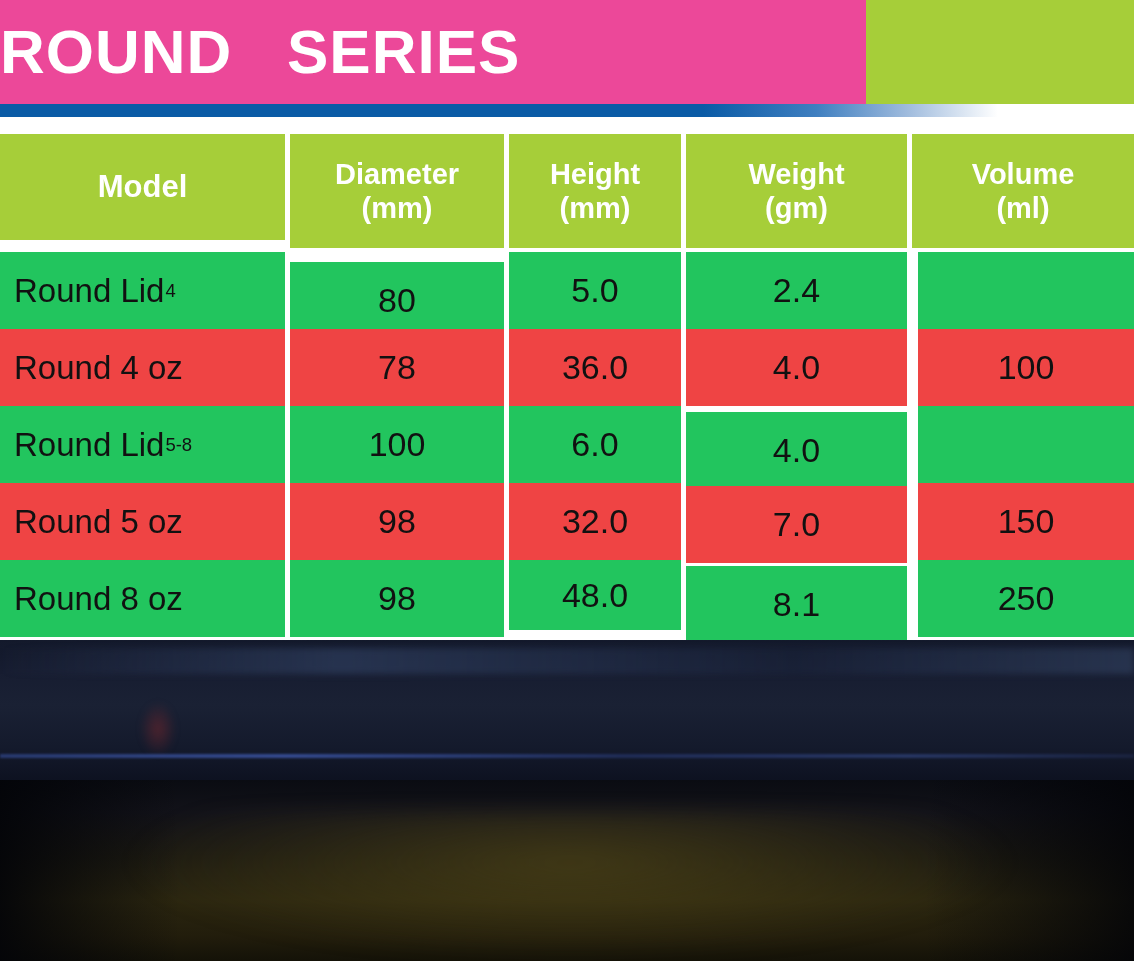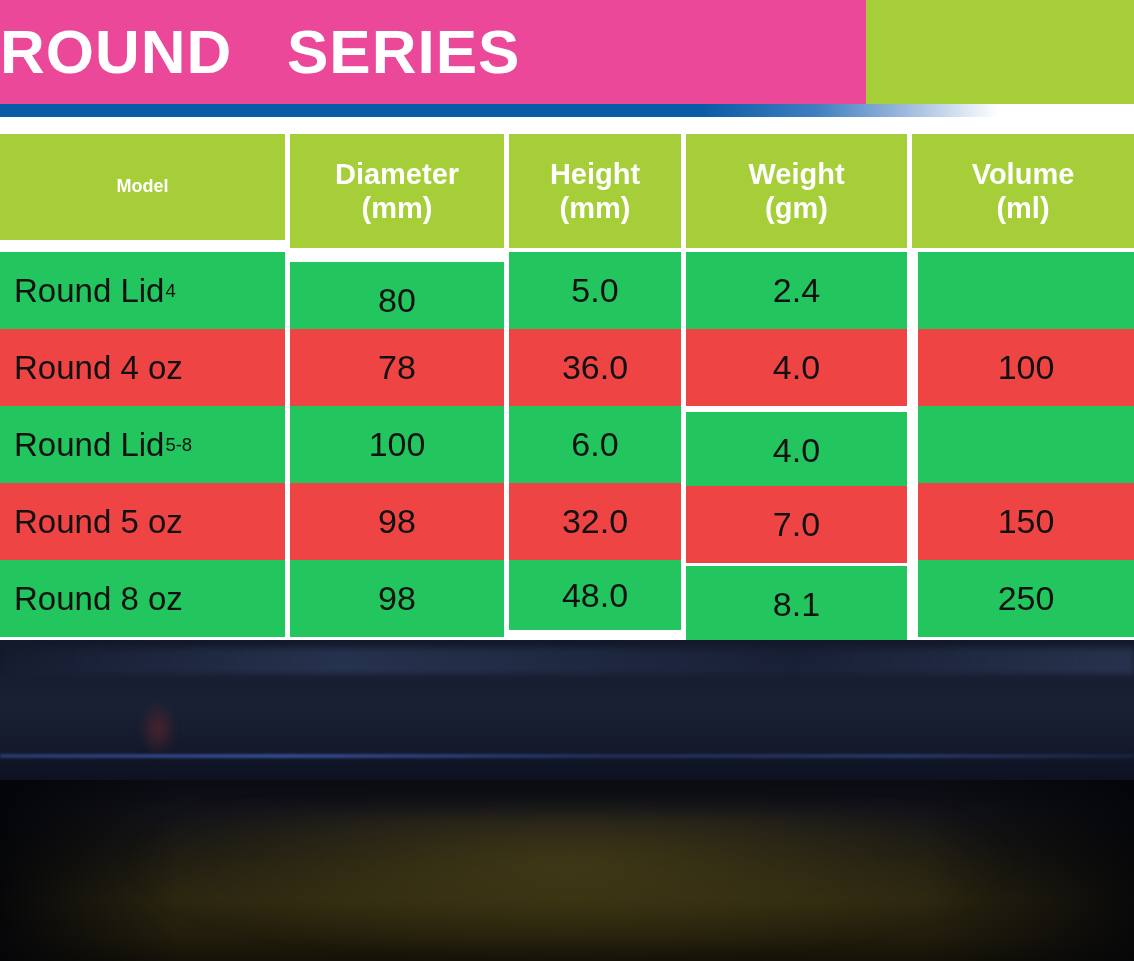--- a/index.html
+++ b/index.html
@@ -49,21 +49,21 @@
   .hdr {
     position: absolute;
     background: #a6ce39;
     color: #ffffff;
     font-weight: bold;
     display: flex; flex-direction: column;
     align-items: center; justify-content: center;
     text-align: center;
     line-height: 1.18;
   }
-  .hdr-model { left: 0;   top: 0; width: 285px; height: 106px; font-size: 18px; justify-content: center; }
+  .hdr-model { left: 0;   top: 0; width: 285px; height: 106px; font-size: 31px; justify-content: center; }
   .hdr-dia   { left: 290px; top: 0; width: 214px; height: 114px; font-size: 29px; }
   .hdr-hei   { left: 509px; top: 0; width: 172px; height: 114px; font-size: 29px; text-align: right; }
   .hdr-wei   { left: 686px; top: 0; width: 221px; height: 114px; font-size: 29px; }
   .hdr-vol   { left: 912px; top: 0; width: 222px; height: 114px; font-size: 29px; }
   .hdr .l1 { display: block; }
   .hdr .l2 { display: block; }
 
   
   .cell {
     position: absolute;

